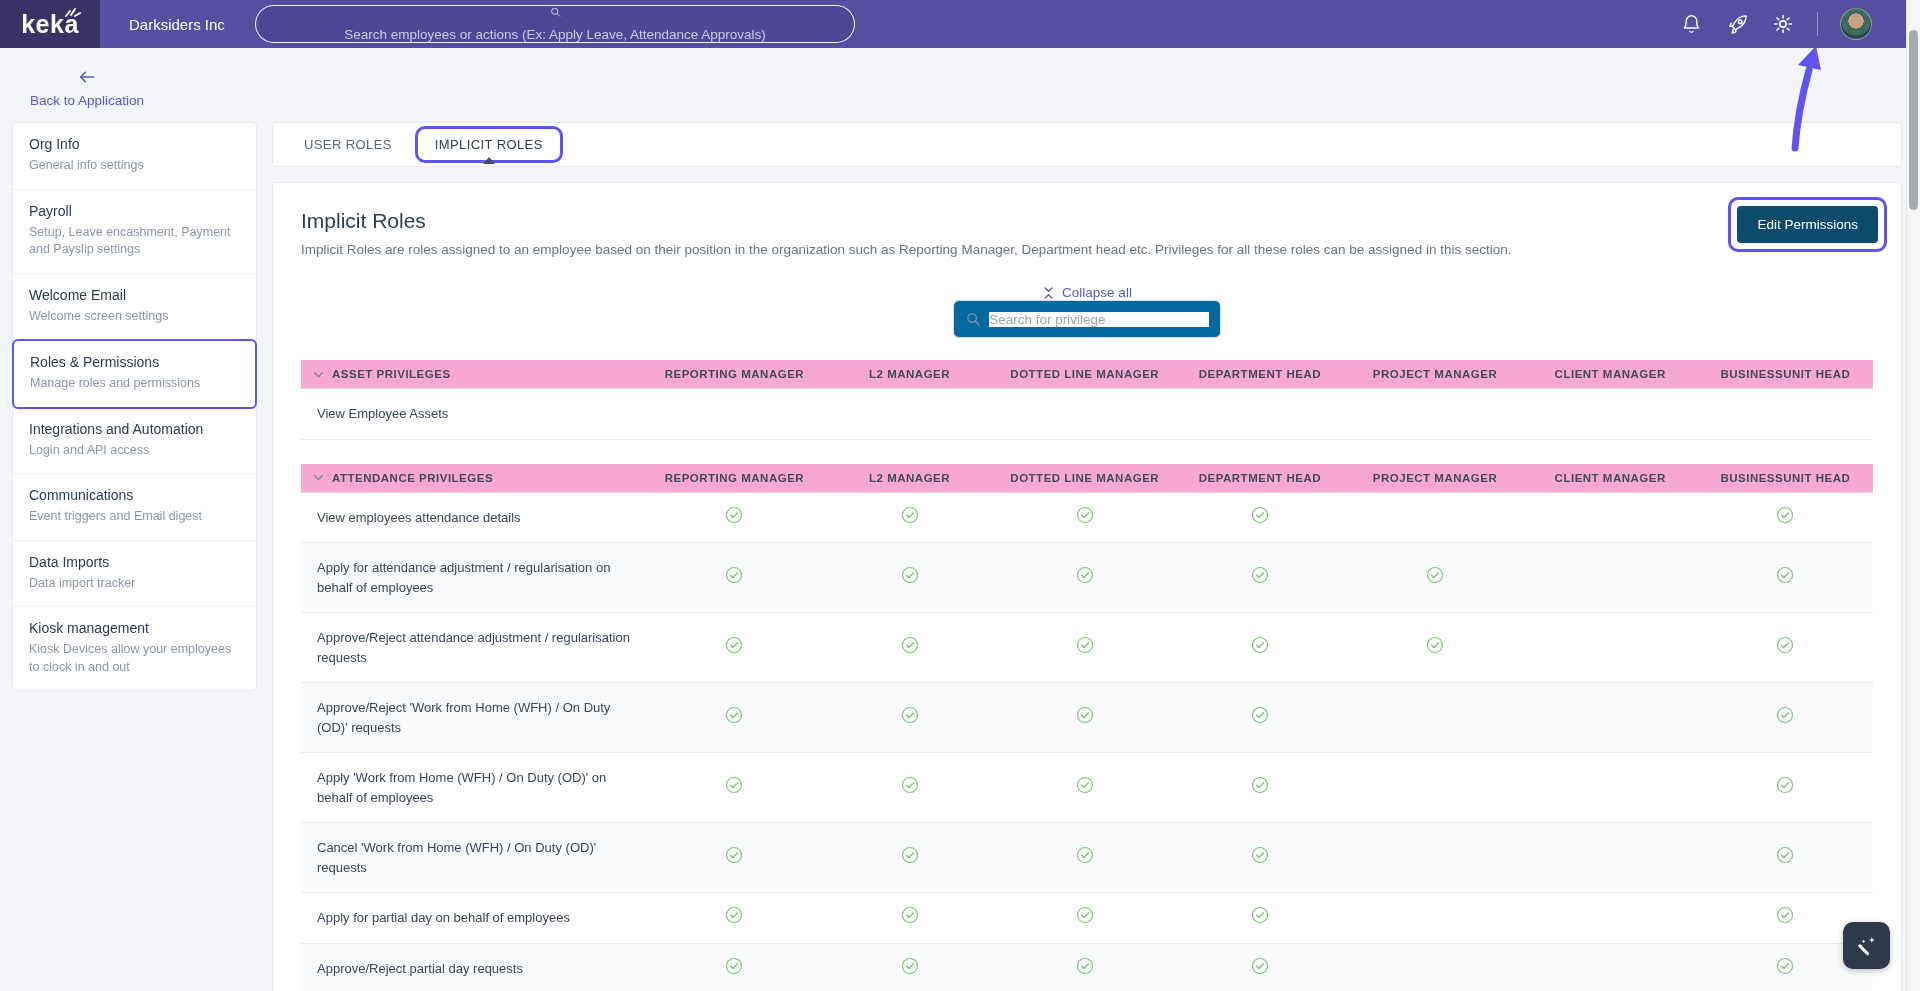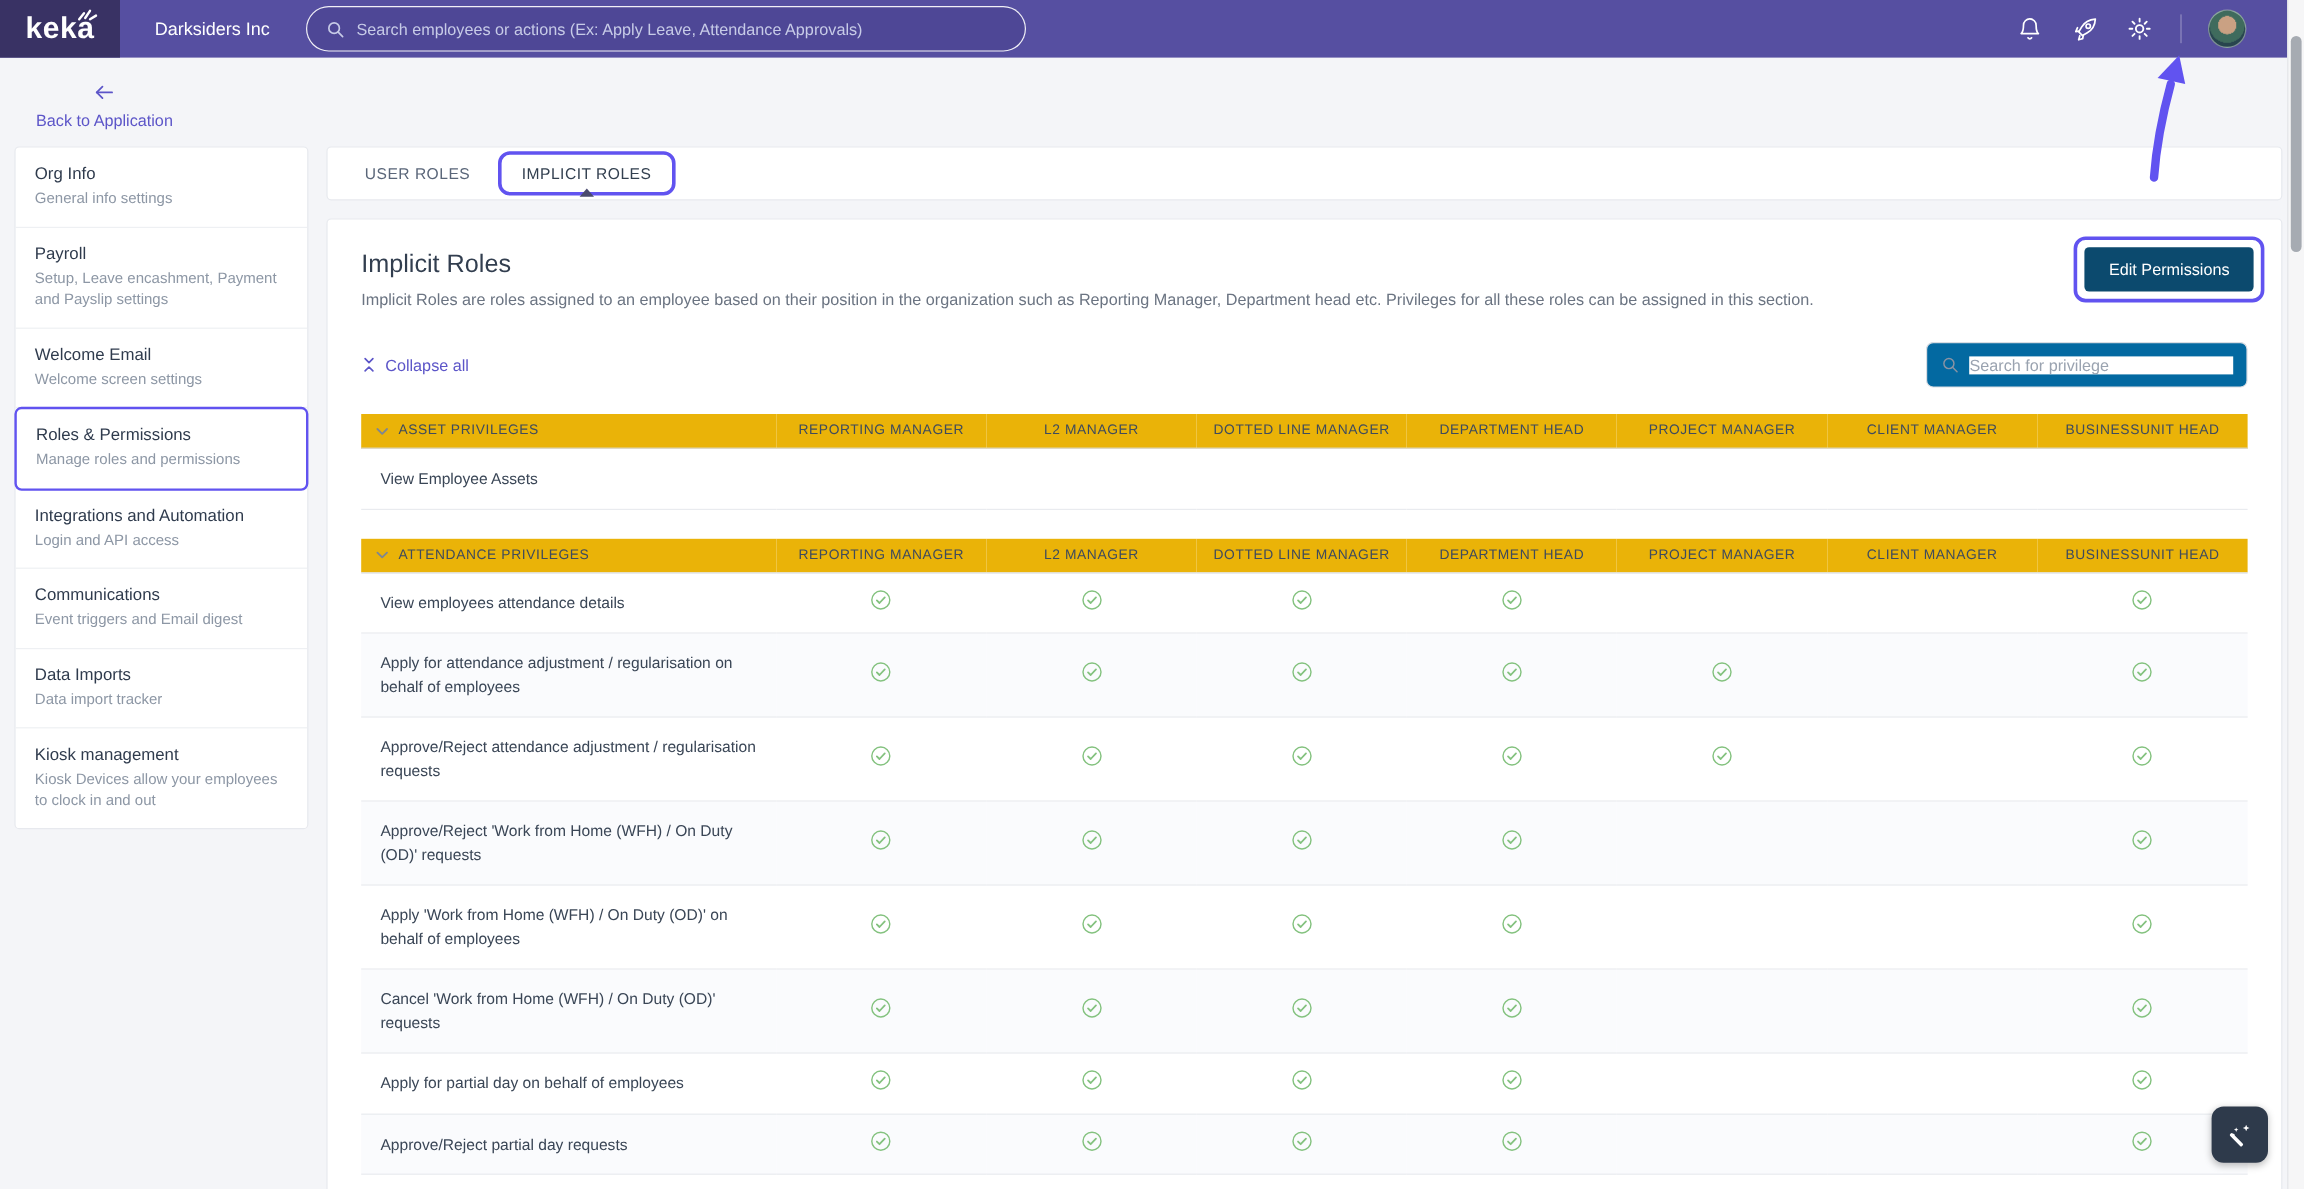--- a/index.html
+++ b/index.html
@@ -5,21 +5,21 @@
   * { margin:0; padding:0; box-sizing:border-box; }
   html,body { width:1920px; height:991px; }
   body { font-family:"Liberation Sans","DejaVu Sans",sans-serif; }
   .app { position:relative; width:1920px; height:991px; overflow:hidden; background:#f4f5f8; }
 
   
   .topbar { position:relative; height:48px; background:#564fa1; display:flex; align-items:center; z-index:5;gap:11px; }
   .logo-block { width:100px; height:48px; background:#393264; display:flex; align-items:center; justify-content:center; flex:none; }
   .brand { color:#fff; font-size:25px; font-weight:bold; letter-spacing:.5px; position:relative; }
   .company { color:#fff; font-size:15px; margin-left:18px; }
-  .global-search { position:absolute; left:255px; top:5px; width:600px; height:38px; border:1.5px solid rgba(255,255,255,.92); background:#4e4796; border-radius:19px; display:flex; align-items:center; gap:9px; padding:0 15px; cursor:text; }
+  .global-search { position:absolute; left:255px; top:5px; width:600px; height:38px; border:1.5px solid rgba(255,255,255,.92); background:#4e4796; border-radius:19px; display:flex; align-items:center; gap:9px; padding:0 15px; cursor:text;flex-direction:column; }
   .global-search .ph { color:#c7cbe7; font-size:13.5px; }
   .top-icons { position:absolute; right:48px; top:0; height:48px; display:flex; align-items:center; gap:22px; }
   .tb-icon { width:24px; height:24px; display:flex; align-items:center; justify-content:center; cursor:pointer; }
   .tb-divider { width:1px; height:24px; background:rgba(255,255,255,.35); }
   .avatar { width:32px; height:32px; border-radius:50%; cursor:pointer;
             background:radial-gradient(circle at 50% 40%, #caa183 0 32%, #3f6b5d 33% 62%, #27454e 63%); border:1px solid rgba(255,255,255,.4); }
 
   
   .back-row { padding:22px 0 14px 30px; }
   .back-link { display:inline-flex; align-items:center; gap:9px; color:#5c55c8; font-size:13.5px; cursor:pointer;flex-direction:column; }
@@ -43,32 +43,32 @@
                border-left:6px solid transparent; border-right:6px solid transparent; border-bottom:7px solid #4a4a6e; }
 
   
   .panel { margin-top:15px; background:#fff; border:1px solid #e7e9ee; border-radius:4px; padding:26px 28px 40px; min-height:880px; }
   .title-row { position:relative; }
   .page-title { font-size:21px; font-weight:500; color:#323e4f; }
   .page-desc { font-size:13.5px; color:#6b7482; margin-top:9px; max-width:1280px; }
   .edit-annot { position:absolute; right:-14px; top:-12px; border:3px solid #6153f0; border-radius:10px; padding:6px; background:#fff; }
   .btn-primary { background:#0c4a6e; color:#fff; border:none; border-radius:4px; font-size:13.5px; padding:11px 20px; cursor:pointer; font-family:inherit; }
 
-  .toolbar { display:flex; justify-content:space-between; align-items:center; margin-top:28px; }
+  .toolbar { display:flex; justify-content:space-between; align-items:center; margin-top:28px;flex-direction:column; }
   .collapse-link { display:inline-flex; align-items:center; gap:7px; color:#5c55c8; font-size:13.5px; cursor:pointer; }
   .priv-search { width:268px; height:38px; border:1px solid #d9dde3; border-radius:6px; background:#0369a1; display:flex; align-items:center; gap:8px; padding:0 11px; color:#8a93a3; }
   .priv-search input { border:none; outline:none; font-size:13.5px; color:#3a4656; width:100%; font-family:inherit; }
   .priv-search input::placeholder { color:#9aa3b0; }
 
   
   .tables-wrap { margin-top:22px; }
   table.priv { width:100%; border-collapse:collapse; table-layout:fixed; margin-bottom:24px; }
   table.priv:last-child { margin-bottom:0; }
   table.priv col.c-label { width:22%; }
-  table.priv th { background:#eab308; font-size:11.5px; font-weight:normal; color:#3f4b5d; letter-spacing:.5px; padding:8px 10px; text-align:center; white-space:nowrap; border-bottom:1px solid #dadee4; }
+  table.priv th { background:#f9a8d4; font-size:11.5px; font-weight:bold; color:#3f4b5d; letter-spacing:.5px; padding:8px 10px; text-align:center; white-space:nowrap; border-bottom:1px solid #dadee4; }
   table.priv th.section { text-align:left; padding-left:12px; }
   table.priv th.section .sec-inner { display:flex; align-items:center; gap:8px; }
   table.priv td { border-bottom:1px solid #e9ebef; padding:15px 16px; font-size:13px; color:#3a4656; line-height:1.5; vertical-align:middle; }
   table.priv td.chk { text-align:center; padding:8px; }
   table.priv tbody tr:nth-child(even) { background:#fafbfd; }
 
   
   .annot-arrow { position:absolute; left:1775px; top:40px; z-index:40; pointer-events:none; }
   .wand-fab { position:absolute; left:1843px; top:922px; width:47px; height:47px; background:#2e3a4b; border-radius:10px; display:flex; align-items:center; justify-content:center; cursor:pointer; z-index:30; box-shadow:0 2px 6px rgba(0,0,0,.25); }
   .scroll-track { position:absolute; right:0; top:0; width:14px; height:991px; background:#f6f6f7; border-left:1px solid #e4e5e8; z-index:50; }

